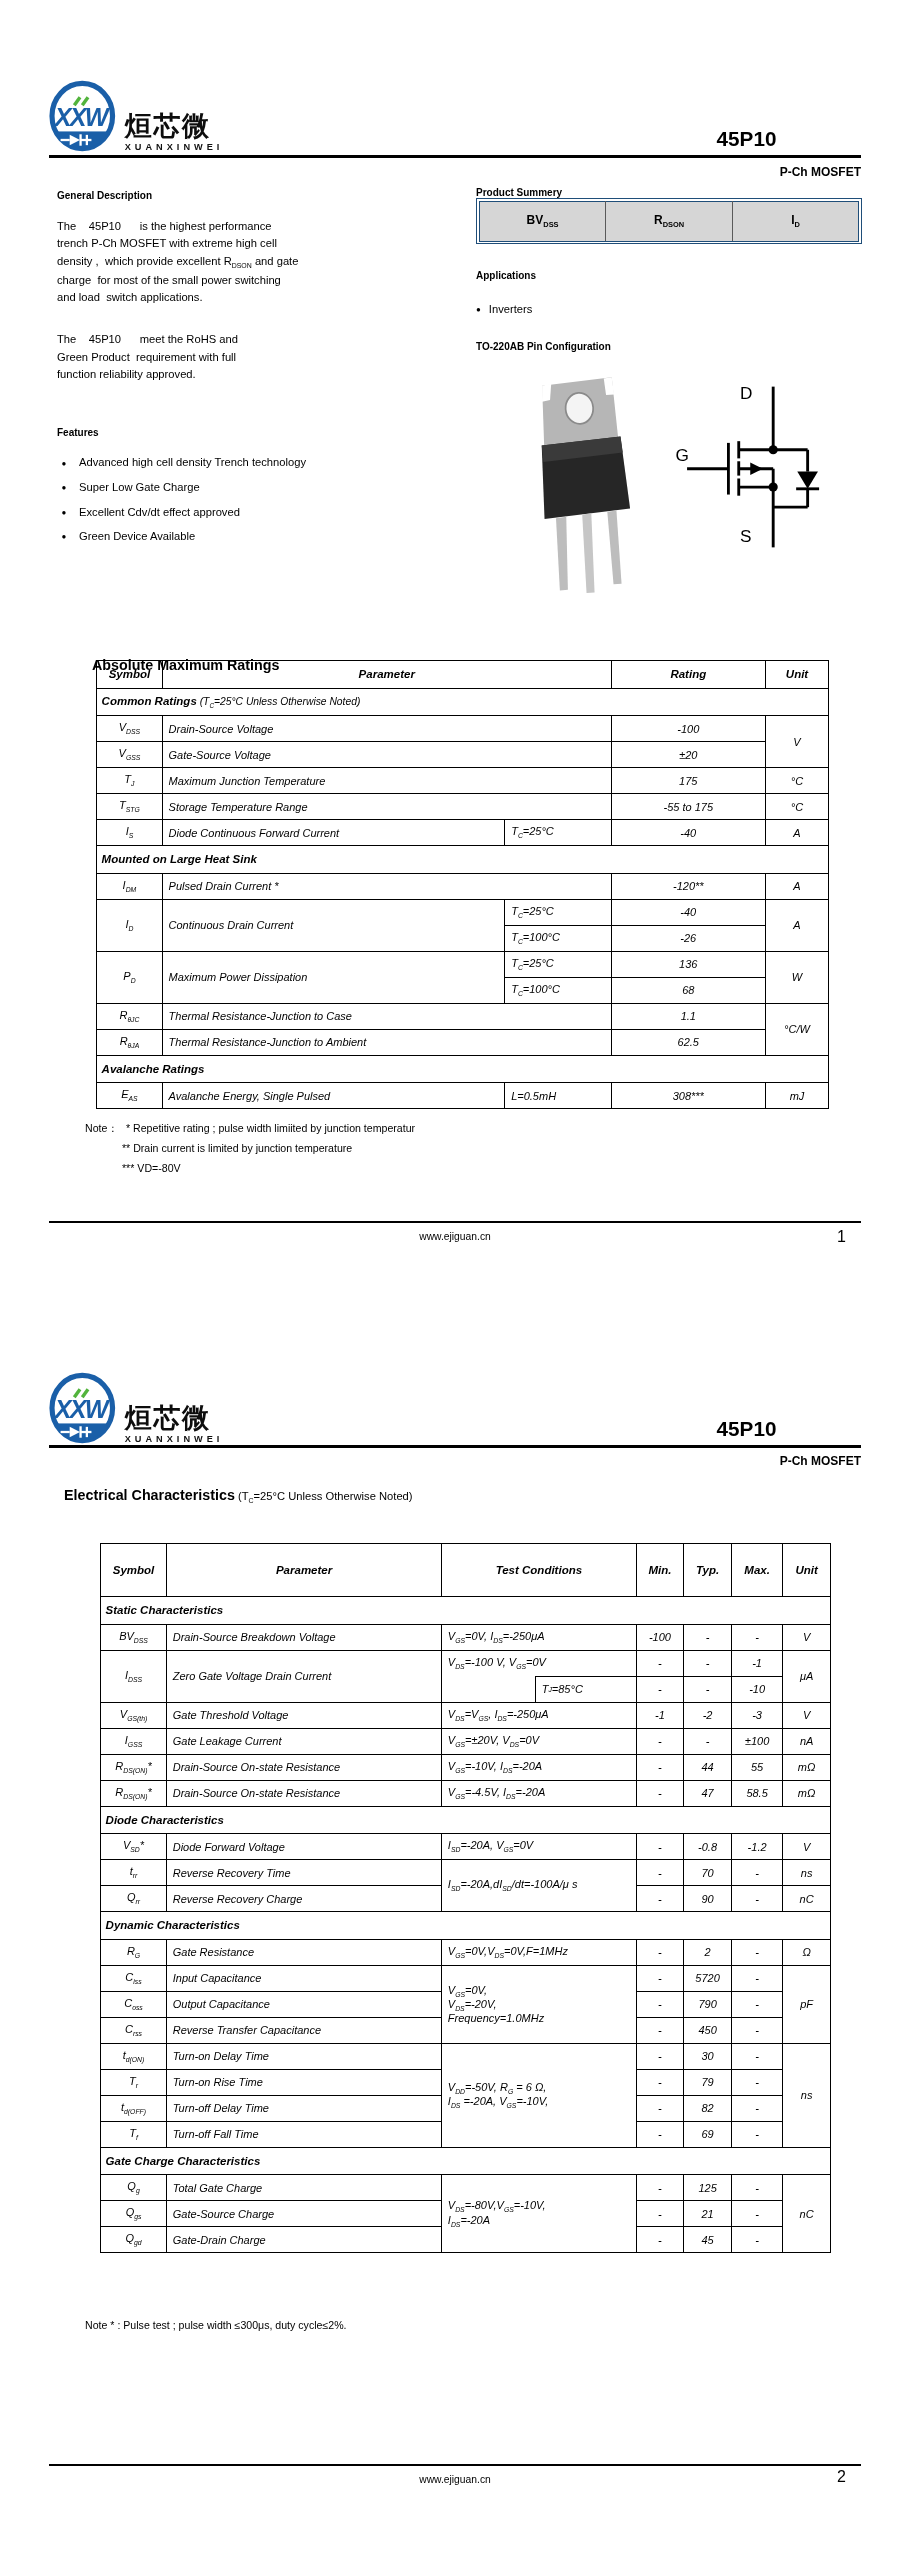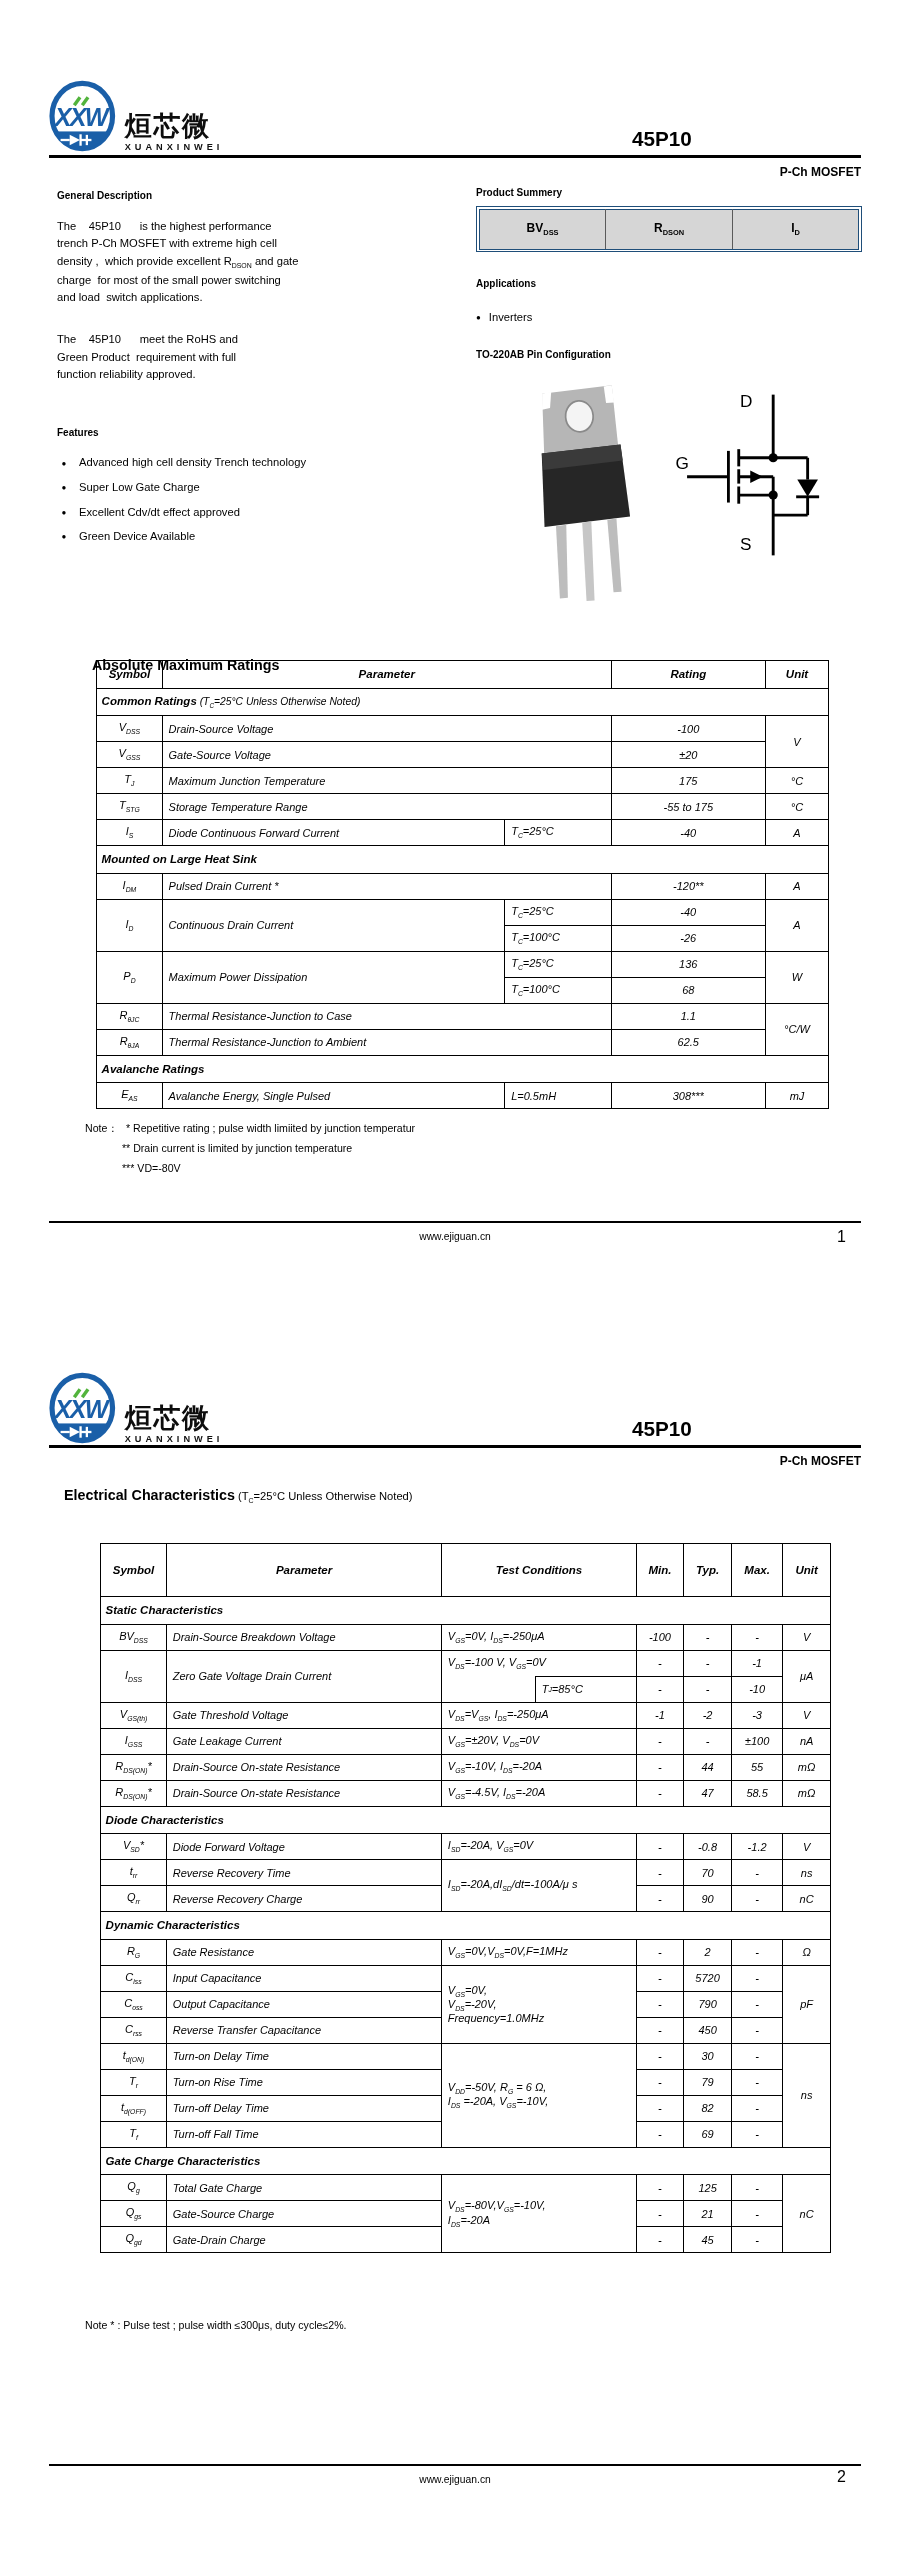--- a/index.html
+++ b/index.html
@@ -9,21 +9,21 @@
     font-family:"Liberation Sans","DejaVu Sans",sans-serif; color:#000;
   }
   .abs { position:absolute; }
 
   
   .logo { display:flex; align-items:flex-end; gap:5.7px; }
   .logo-text .cn { font-size:27px; font-weight:bold; letter-spacing:1.7px; color:#0d0d0d; line-height:1; }
   .logo-text .en { font-size:9.2px; font-weight:bold; letter-spacing:4px; color:#111; margin-top:2.3px; }
 
   
-  .model { font-size:20.7px; font-weight:bold; text-align:left; }
+  .model { font-size:20.7px; font-weight:bold; text-align:center; }
   .hrule { height:2.9px; background:#000; }
   .ptype { font-size:12px; font-weight:bold; text-align:right; }
 
   
   .h1 { font-size:10px; font-weight:bold; }
   .h1big { font-size:14.3px; font-weight:bold; }
   .bodytxt { font-size:11.2px; line-height:1.55; white-space:pre-wrap; }
   .para { margin-bottom:25px; }
   .feat-item { display:flex; align-items:flex-start; font-size:11.2px; margin-bottom:12.6px; }
   .feat-item .dot { font-size:8px; margin:2.3px 12.6px 0 4.6px; }
@@ -126,21 +126,21 @@
     <span class="dot">●</span>
     <span>Excellent Cdv/dt effect approved</span>
   </div>
   <div class="feat-item">
     <span class="dot">●</span>
     <span>Green Device Available</span>
   </div>
 </div>
 
 <div class="abs" style="left:476px; top:187px; width:386px;">
-  <div class="h1" style="margin-bottom:8px;">Product Summery</div>
+  <div class="h1" style="margin-bottom:0;">Product Summery</div>
   <div class="ps-wrap">
     <table class="ps">
       <tbody>
           <tr class="psh">
         <td style="width:33.4%">BV<sub>DSS</sub></td>
         <td style="width:33.3%">R<sub>DSON</sub></td>
         <td style="width:33.3%">I<sub>D</sub></td>
       </tr>
     </tbody>
       </table>

